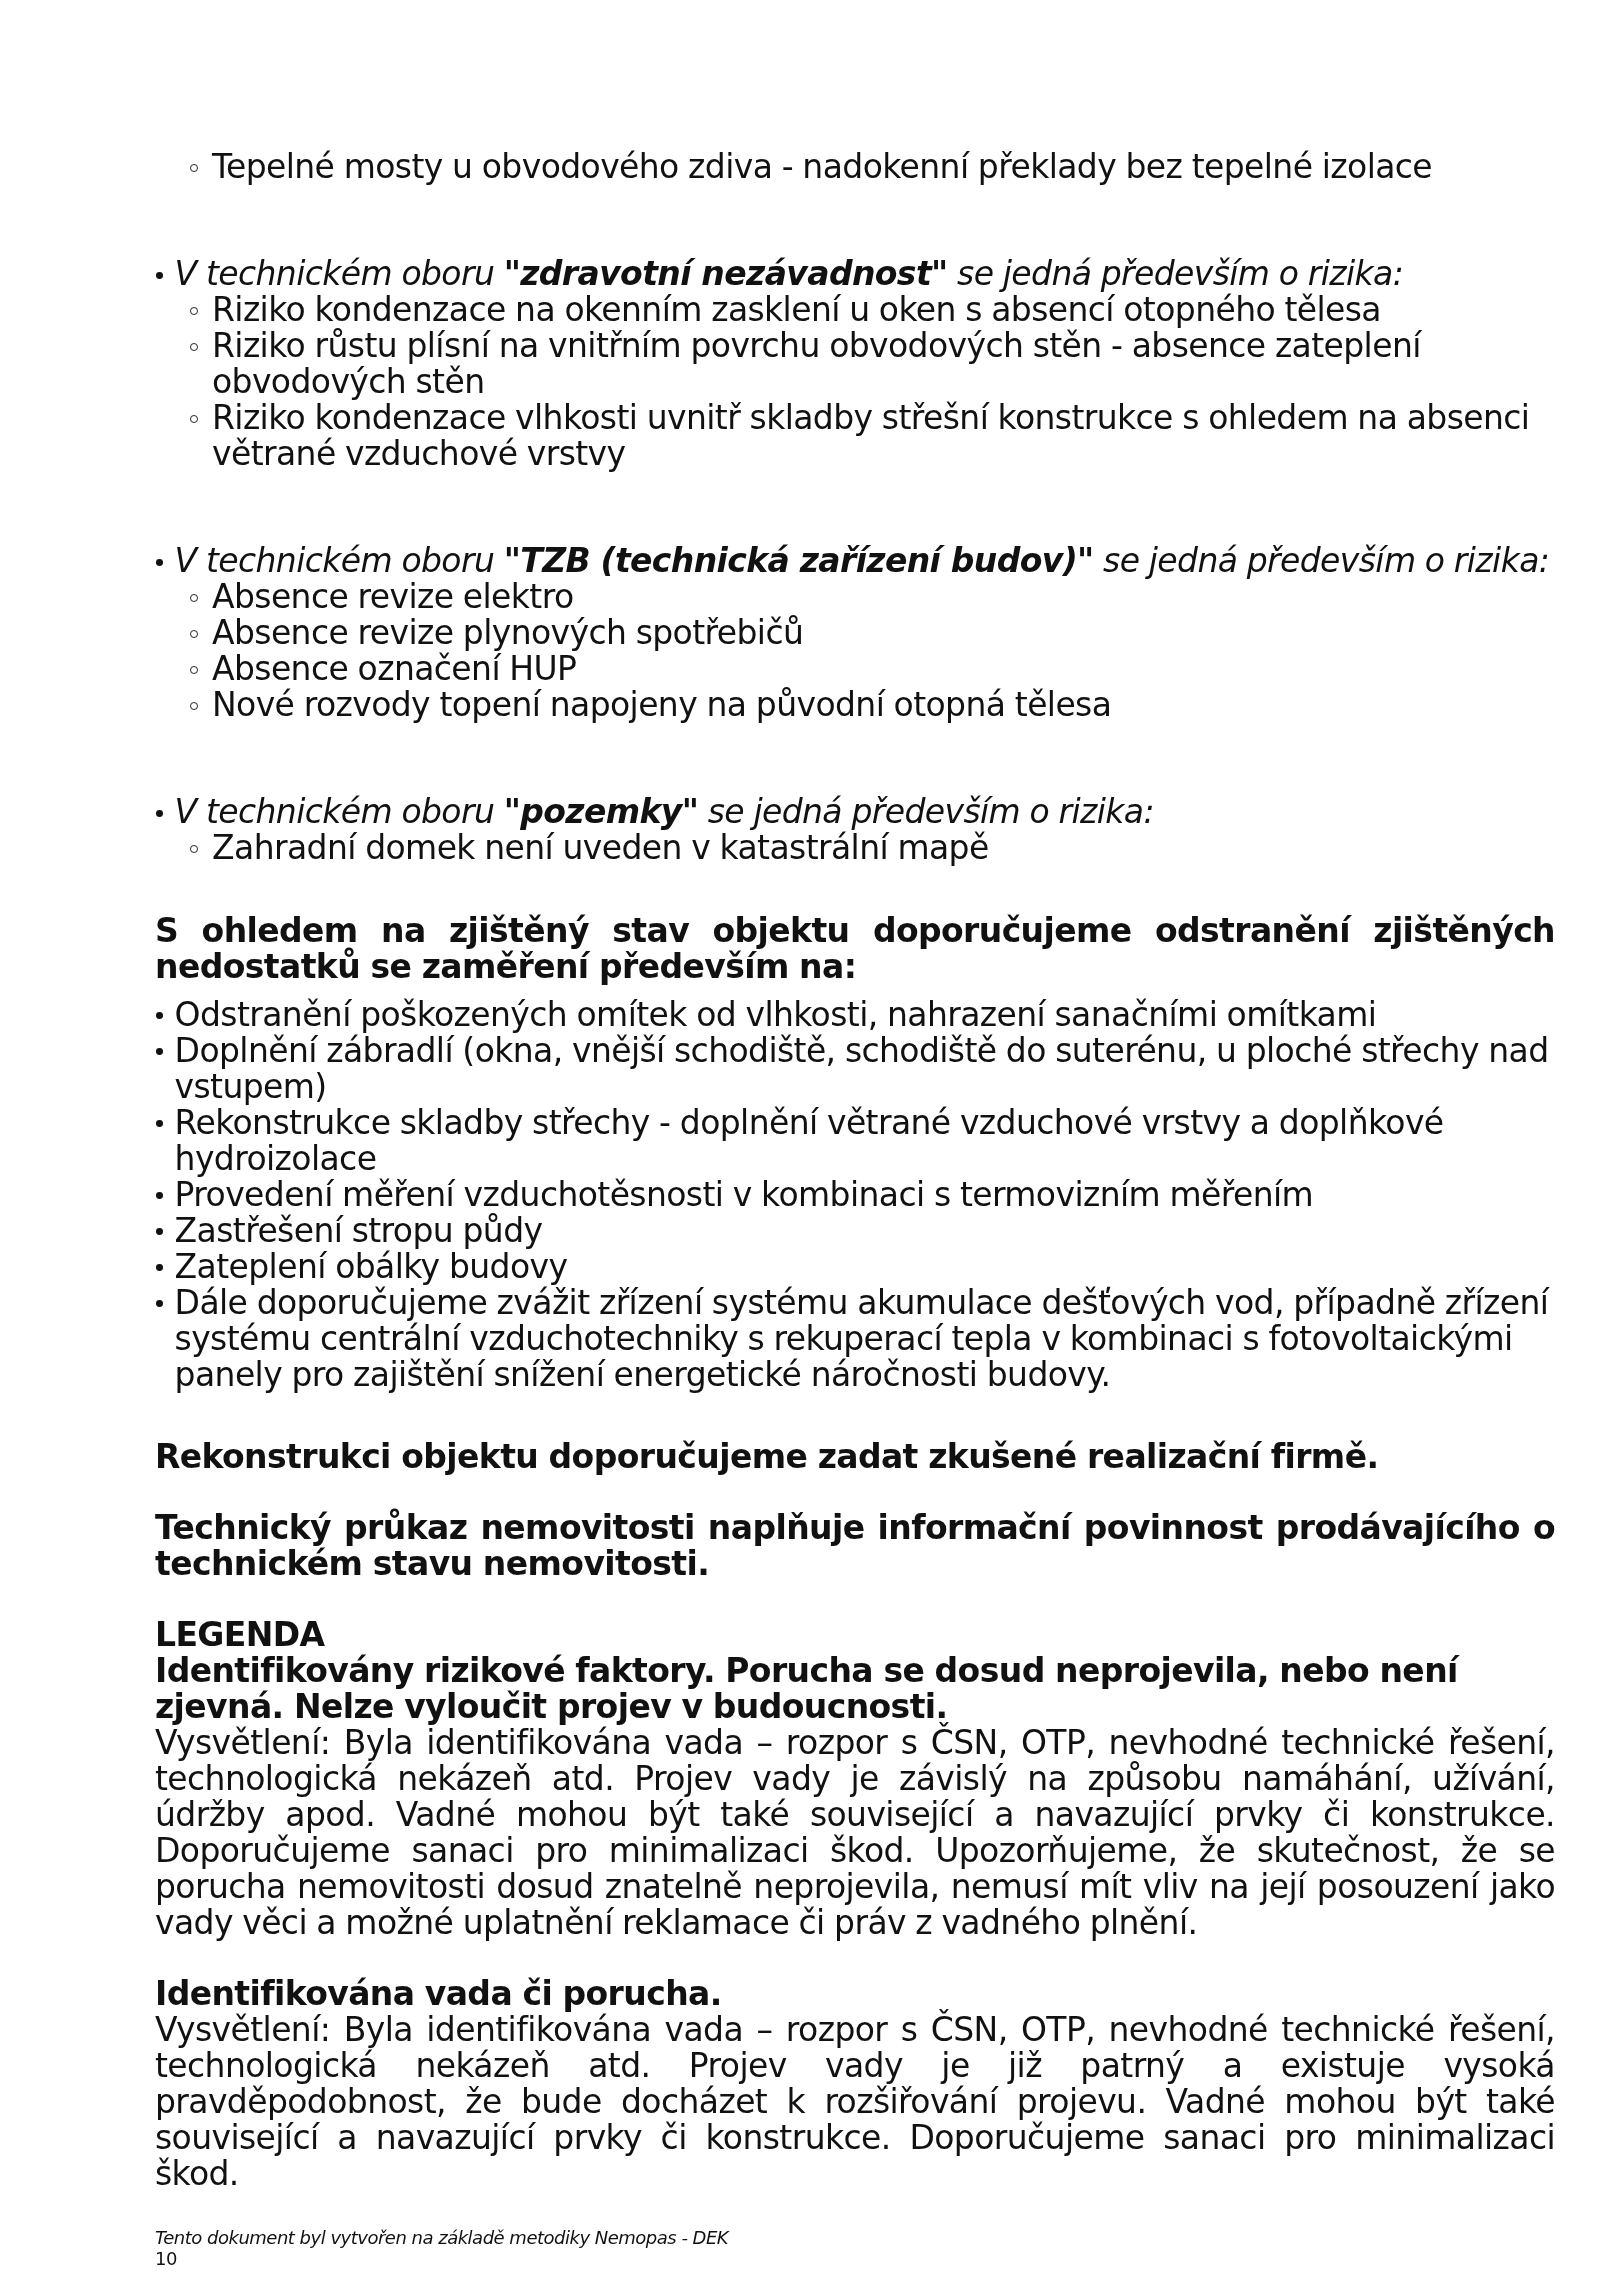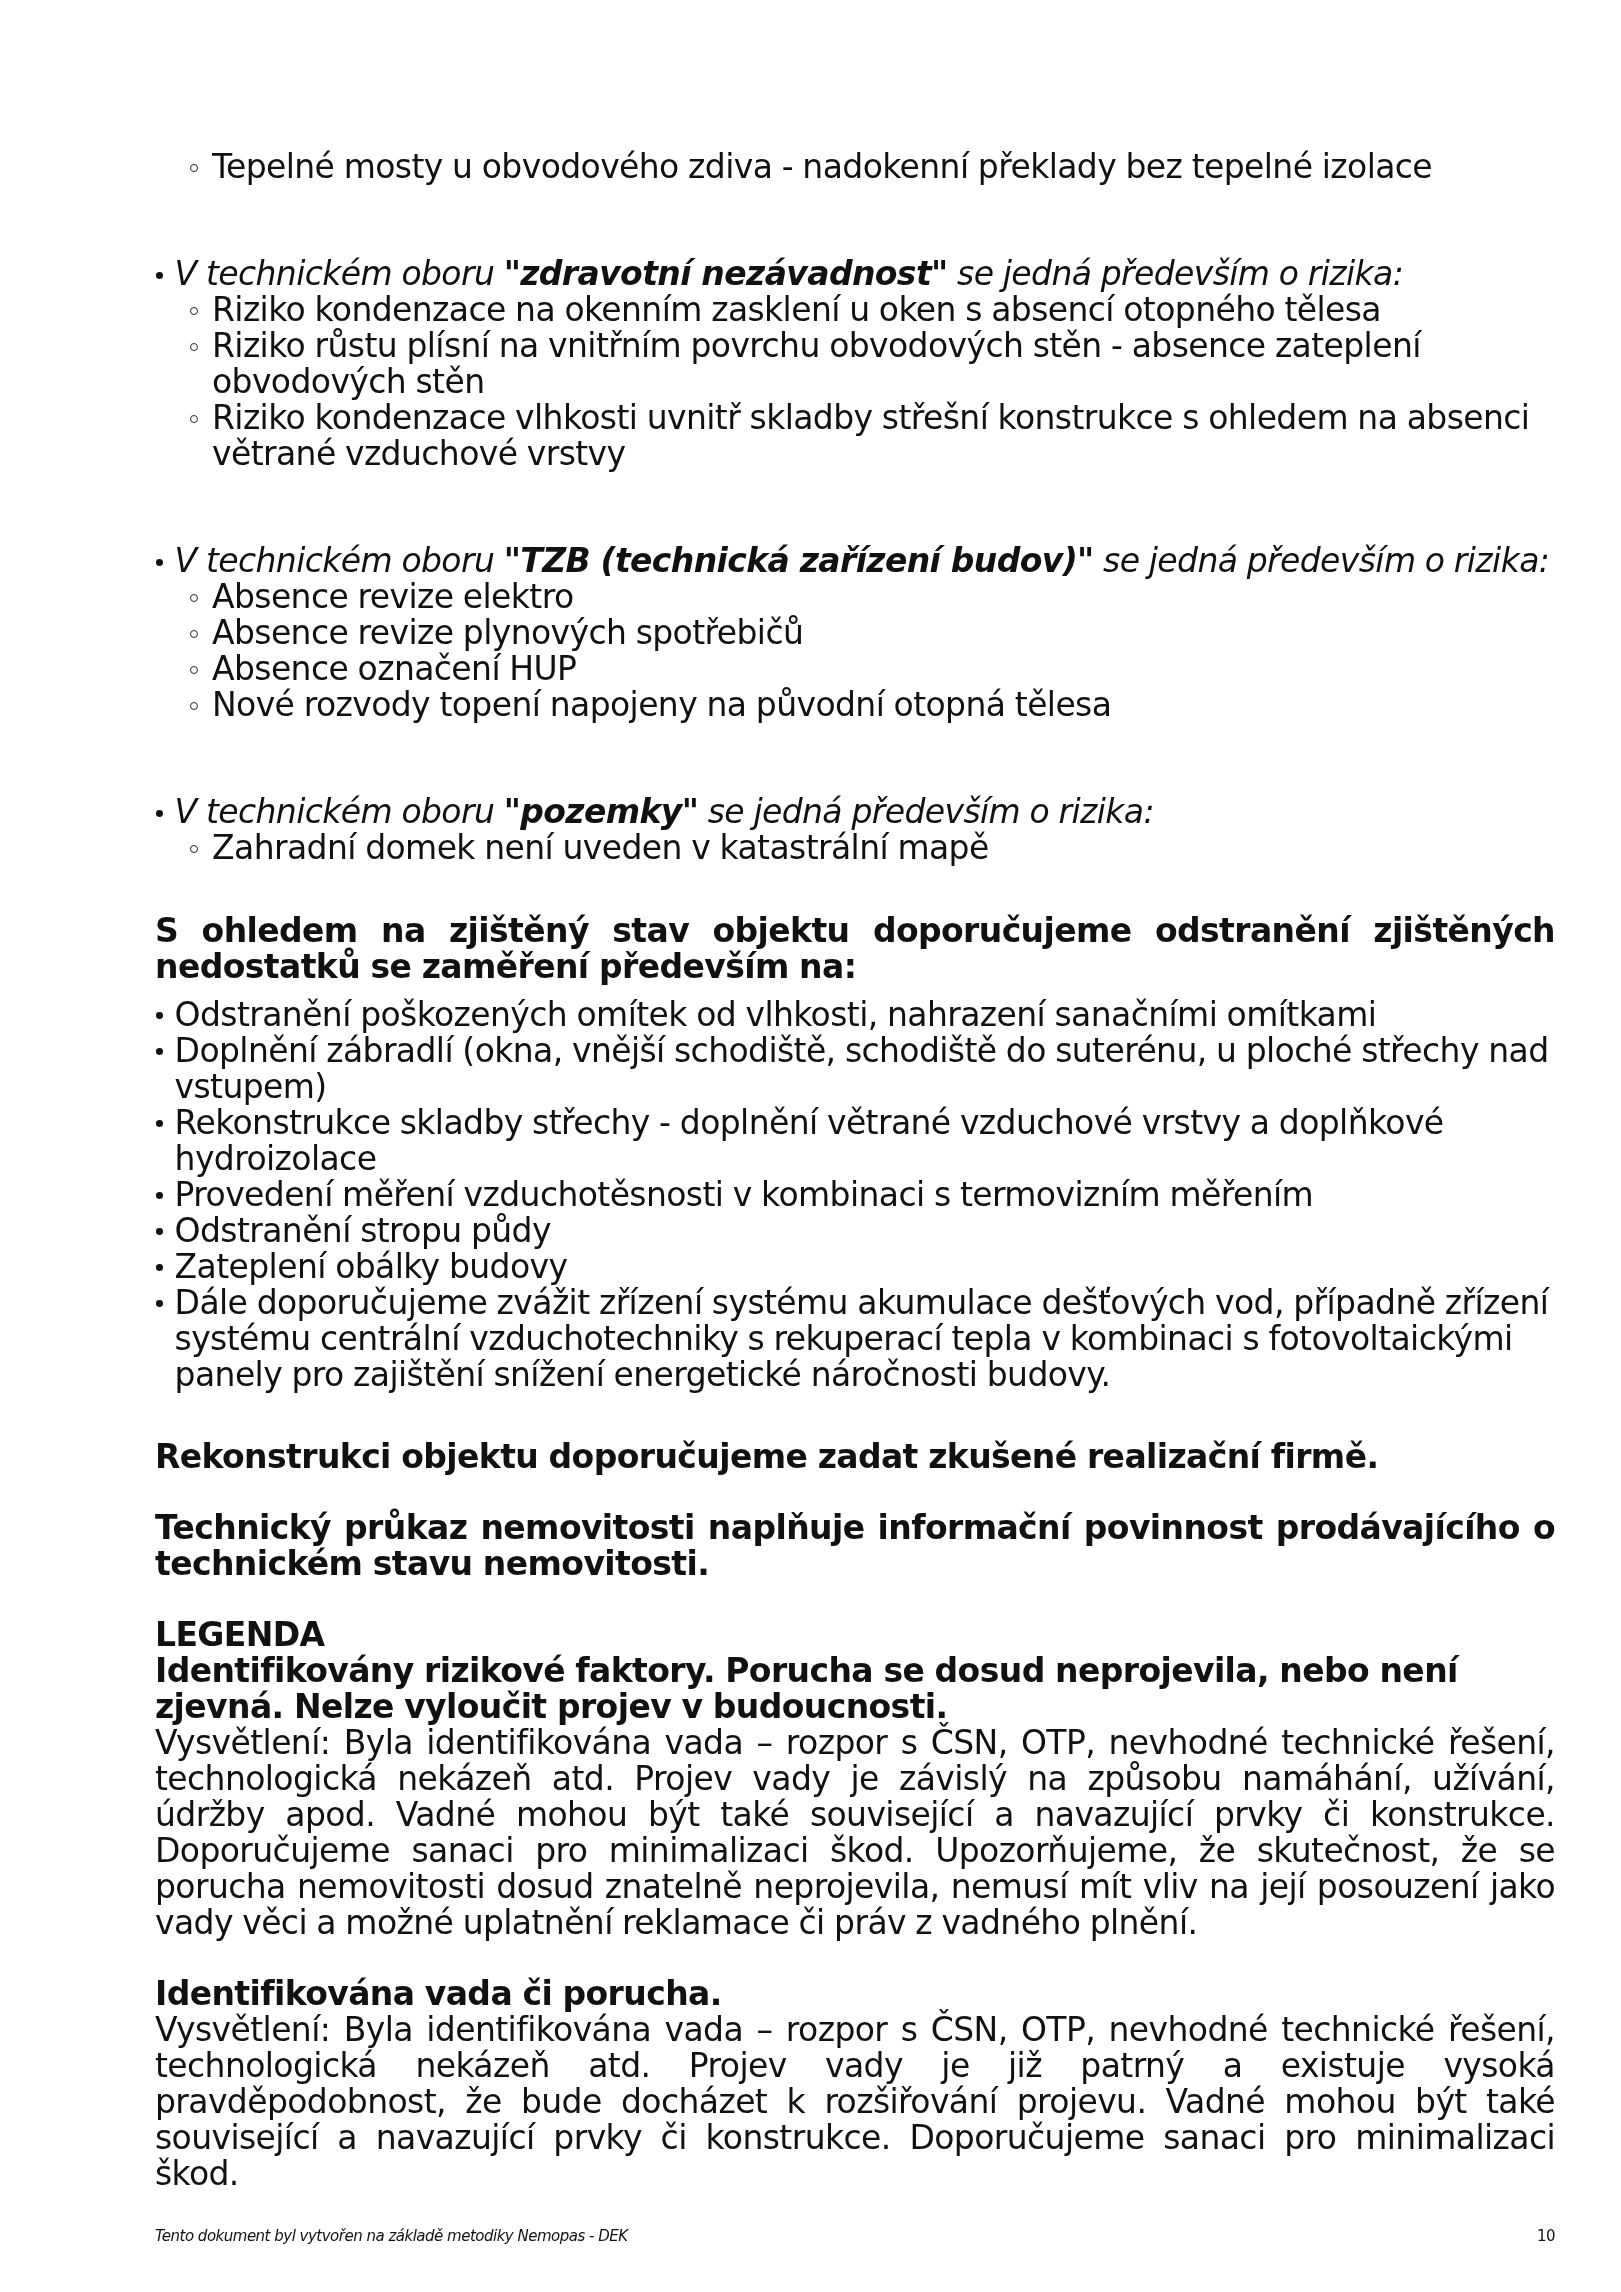--- a/index.html
+++ b/index.html
@@ -59,25 +59,26 @@
     .bold { font-weight: bold; }
     .justify { text-align: justify; }
     .gap-s { height: 11.8px; }
     .gap-m { height: 35px; }
     .gap-l { height: 71px; }
     .footer {
       position: absolute;
       left: 155px;
       top: 2227px;
       width: 1400px;
-      font-size: 15px;
+      font-size: 18px;
       font-style: italic;
       letter-spacing: -0.5px;
       display: flex;
       justify-content: space-between;
+      flex-direction: column;
     }
     .footer .page-num { font-style: normal; }
   </style>
 </head>
 <body>
 
 <div class="page">
 
   <ul class="sub-list">
     <li>Tepelné mosty u obvodového zdiva - nadokenní překlady bez tepelné izolace</li>
@@ -118,21 +119,21 @@
   <div class="gap-m"></div>
   <div class="gap-s"></div>
 
   <div class="bold justify">S ohledem na zjištěný stav objektu doporučujeme odstranění zjištěných nedostatků se zaměření především na:</div>
   <div class="gap-s"></div>
   <ul class="bullet-list">
     <li>Odstranění poškozených omítek od vlhkosti, nahrazení sanačními omítkami</li>
     <li>Doplnění zábradlí (okna, vnější schodiště, schodiště do suterénu, u ploché střechy nad vstupem)</li>
     <li>Rekonstrukce skladby střechy - doplnění větrané vzduchové vrstvy a doplňkové hydroizolace</li>
     <li>Provedení měření vzduchotěsnosti v kombinaci s termovizním měřením</li>
-    <li>Odstranění stropu půdy</li>
+    <li>Zastřešení stropu půdy</li>
     <li>Zateplení obálky budovy</li>
     <li>Dále doporučujeme zvážit zřízení systému akumulace dešťových vod, případně zřízení systému centrální vzduchotechniky s rekuperací tepla v kombinaci s fotovoltaickými panely pro zajištění snížení energetické náročnosti budovy.</li>
   </ul>
 
   <div class="gap-m"></div>
   <div class="gap-s"></div>
 
   <div class="bold">Rekonstrukci objektu doporučujeme zadat zkušené realizační firmě.</div>
   <div class="gap-m"></div>
   <div class="bold justify">Technický průkaz nemovitosti naplňuje informační povinnost prodávajícího o technickém stavu nemovitosti.</div>

